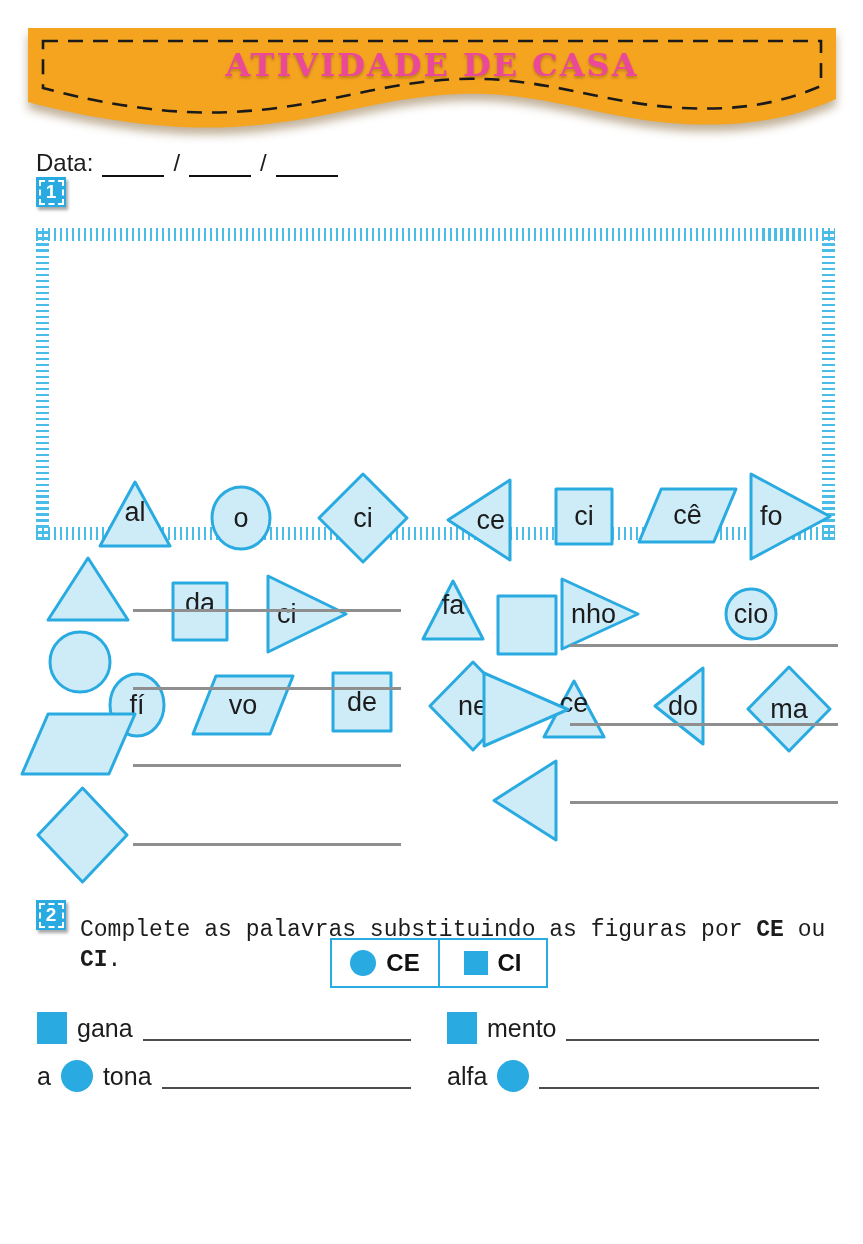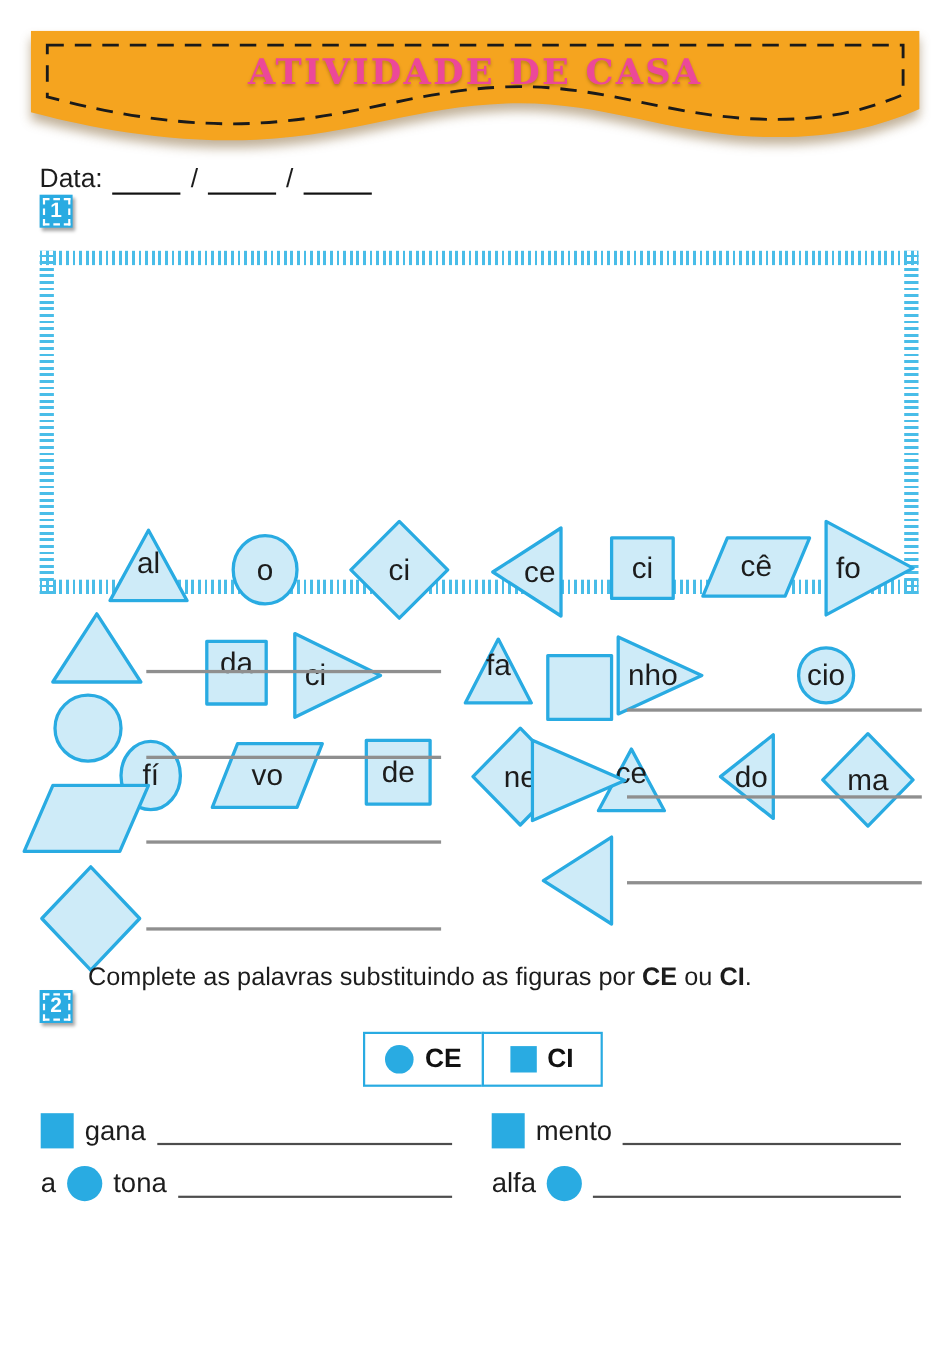--- a/index.html
+++ b/index.html
@@ -129,21 +129,21 @@
             <polygon points="24.24,2 99,2 76.76,55 2,55" fill="#CEEBF8" stroke="#29ABE2" stroke-width="3" stroke-linejoin="round"></polygon>
           </svg>
           <span class="fig-label ">cê</span>
         </div>
         <div class="fig" style="left: 713px; top: 244px; width: 83px; height: 89px;">
           <svg width="83" height="89" viewBox="0 0 83 89">
             <polygon points="2,2 81,44.5 2,87" fill="#CEEBF8" stroke="#29ABE2" stroke-width="3" stroke-linejoin="round"></polygon>
           </svg>
           <span class="fig-label pos-left">fo</span>
         </div>
-        <div class="fig" style="left: 150px; top: 353px; width: 58px; height: 45px;">
+        <div class="fig" style="left: 135px; top: 353px; width: 58px; height: 45px;">
           <svg width="58" height="61" viewBox="0 0 58 61">
             <rect x="2" y="2" width="54" height="57" fill="#CEEBF8" stroke="#29ABE2" stroke-width="3" stroke-linejoin="round"></rect>
           </svg>
           <span class="fig-label ">da</span>
         </div>
         <div class="fig" style="left: 230px; top: 346px; width: 82px; height: 80px;">
           <svg width="82" height="80" viewBox="0 0 82 80">
             <polygon points="2,2 80,40 2,78" fill="#CEEBF8" stroke="#29ABE2" stroke-width="3" stroke-linejoin="round"></polygon>
           </svg>
           <span class="fig-label pos-left">ci</span>
@@ -253,21 +253,21 @@
           <polygon points="64,2 64,81 2,41.5" fill="#CEEBF8" stroke="#29ABE2" stroke-width="3" stroke-linejoin="round"></polygon>
         </svg>
       </div>
       <div class="answer-line" style="left: 570px; top: 801px; width: 268px;"></div>
     </div>
 
   <div class="badge" style="left:36px;top:900px;">
     <div class="dash"></div>
     <div class="num">2</div>
   </div>
-  <div class="task-text" style="left:80px;top:872px;">
+  <div class="task-text" style="left:80px;top:915px;font-family:Liberation Mono, monospace;">
     <span>Complete as palavras substituindo as figuras por </span><b>CE</b><span> ou </span><b>CI</b><span>.</span>
   </div>
 
   <div class="legend" id="legend">
       <div class="legend-cell">
         <span class="marker-circle" style="width: 26px; height: 26px;"></span>
         <span class="legend-label">CE</span>
       </div>
       <div class="legend-cell">
         <span class="marker-square" style="width: 24px; height: 24px;"></span>

